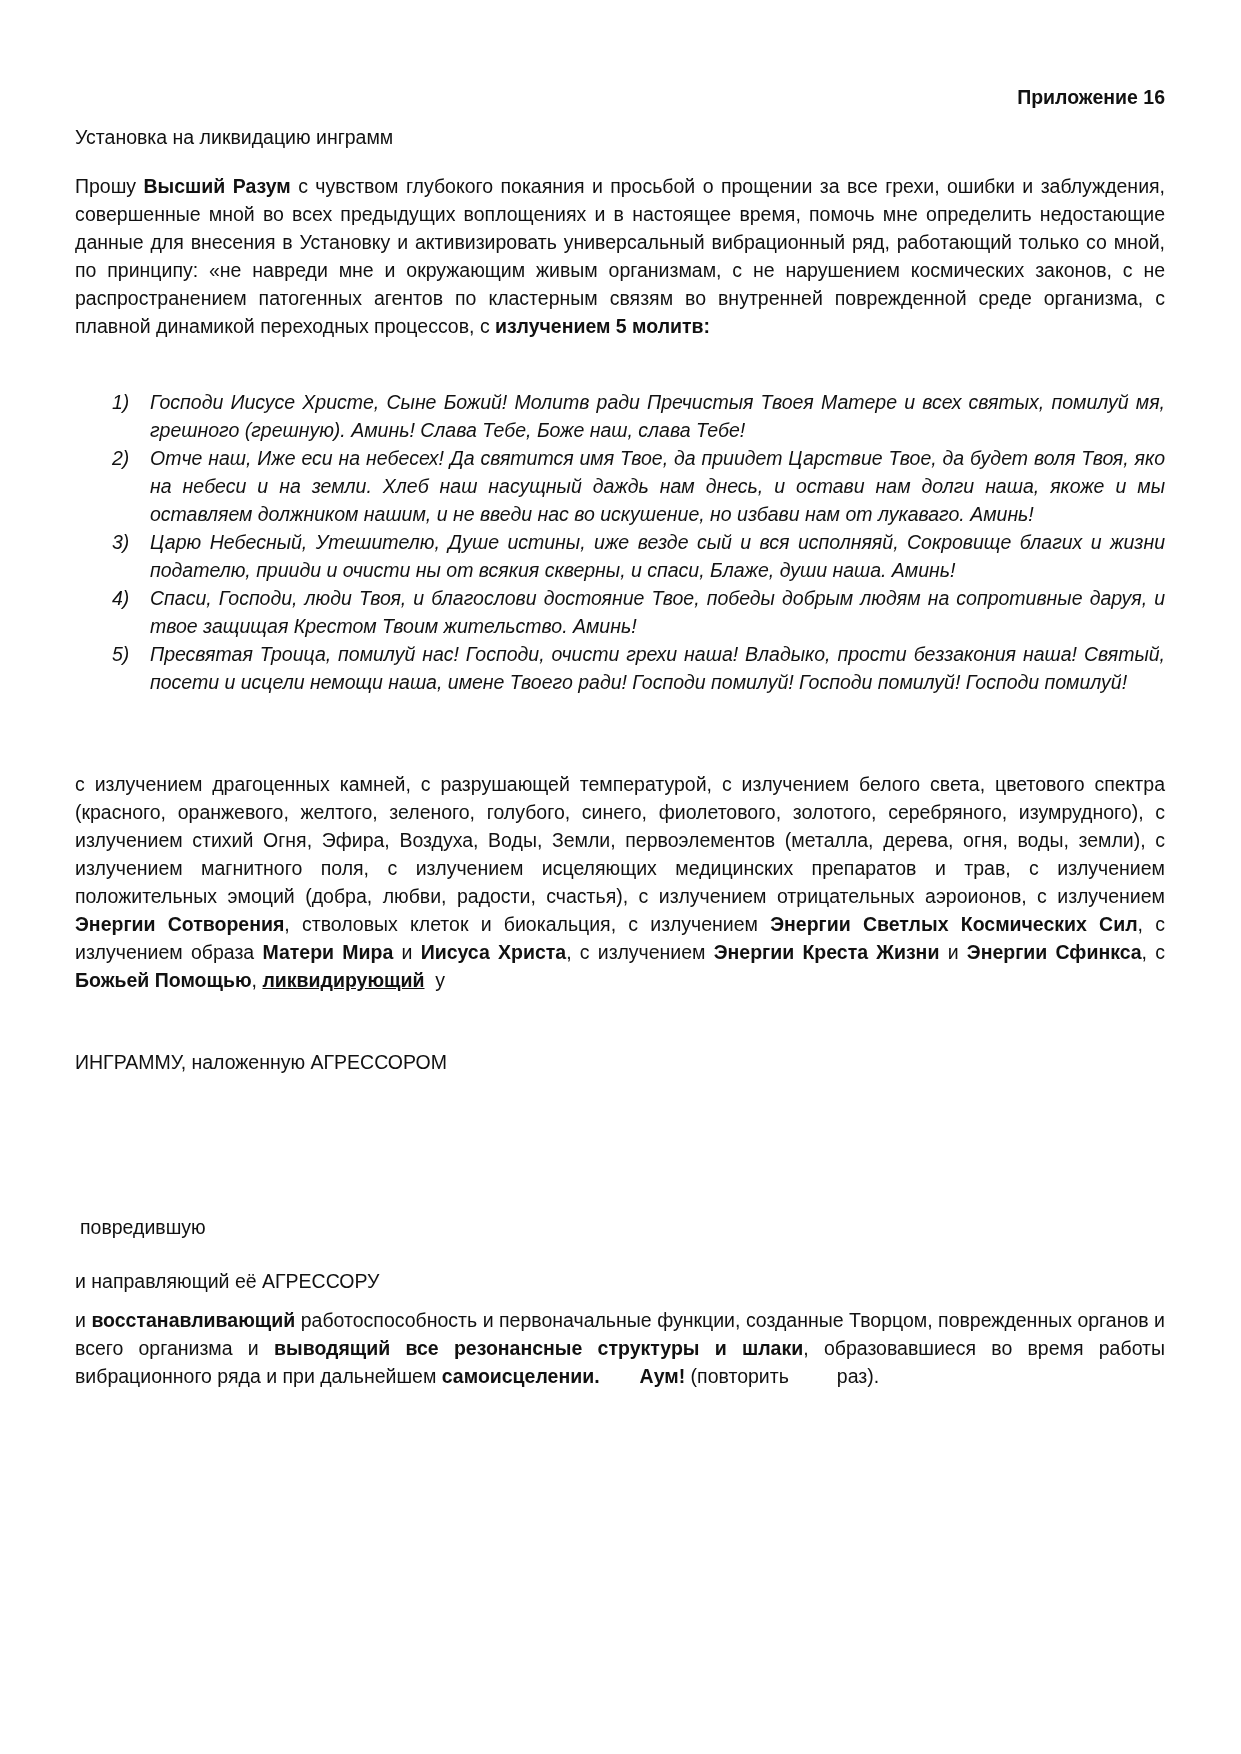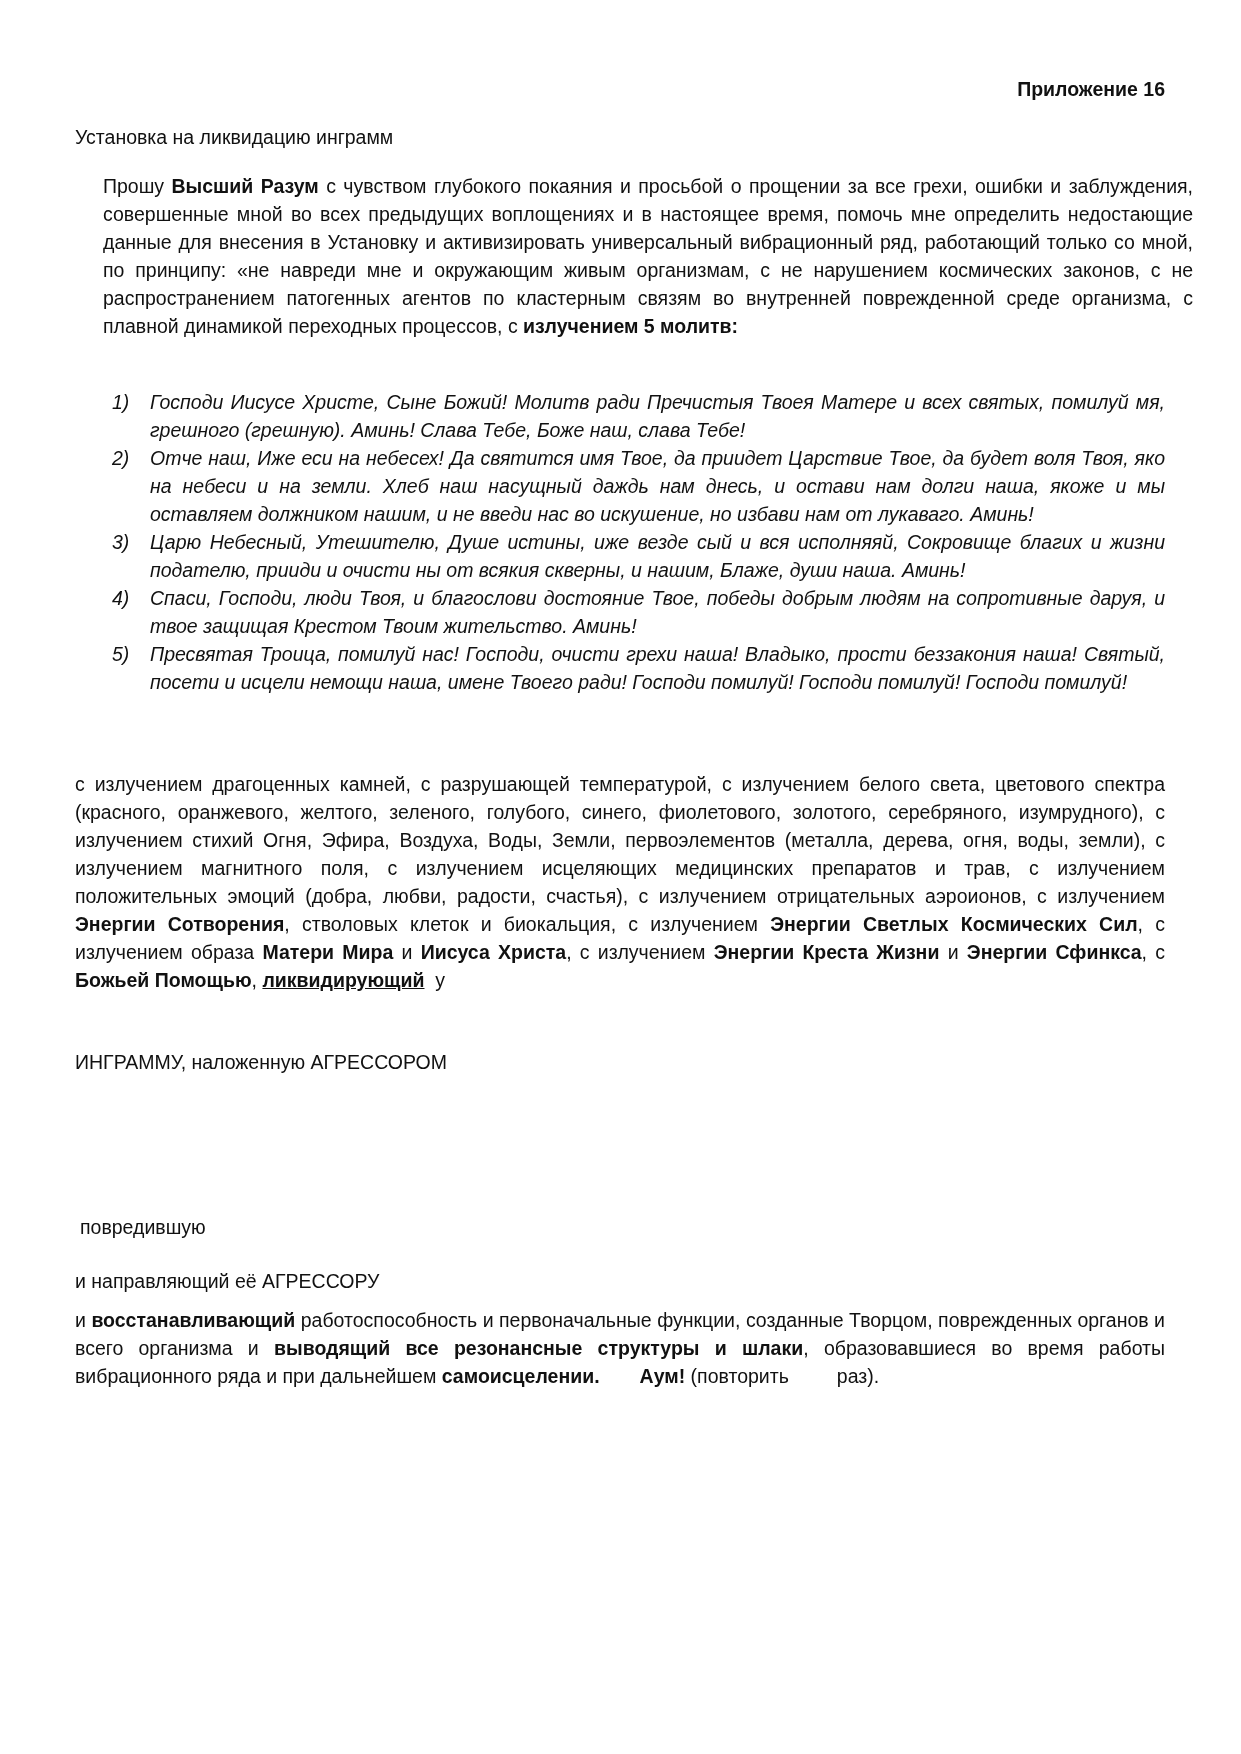--- a/index.html
+++ b/index.html
@@ -1,22 +1,22 @@
 <!DOCTYPE html>
 <html><head>
 <meta charset="utf-8">
 <style>
   html, body { margin: 0; padding: 0; background: #ffffff; }
   body { width: 1241px; height: 1754px; position: relative; overflow: hidden;
          font-family: "Liberation Sans", "DejaVu Sans", sans-serif; color: #111; }
   .page { position: absolute; left: 75px; top: 0; width: 1090px; }
-  .appendix { position: absolute; top: 78px; right: 0; font-weight: bold; font-size: 19.5px; }
+  .appendix { position: absolute; top: 86px; right: 0; font-weight: bold; font-size: 19.5px; }
   .heading { position: absolute; top: 126px; left: 0; font-weight: normal; font-size: 19.5px; }
   .para { font-size: 19.5px; line-height: 28px; text-align: justify; margin: 0; }
-  .intro { position: absolute; top: 172px; left: 0; width: 1090px; margin-left: 28px; }
+  .intro { position: absolute; top: 172px; left: 0; width: 1090px; }
   .prayers { position: absolute; top: 388px; left: 0; width: 1090px; margin: 0; padding: 0; list-style: none; }
   .prayers li { position: relative; padding-left: 75px; font-style: italic; font-size: 19.5px; line-height: 28px; text-align: justify; }
   .prayers li .num { position: absolute; left: 37px; top: 0; font-style: italic; }
   .emissions { position: absolute; top: 770px; left: 0; width: 1090px; }
   .line { position: absolute; left: 0; font-size: 19.5px; line-height: 28px; }
   .l-ingram { top: 1048px; }
   .l-damaged { top: 1213px; left: 5px; }
   .l-direct { top: 1259px; margin-top: 8px; }
   .closing { position: absolute; top: 1306px; left: 0; width: 1090px; }
   b { font-weight: bold; }
@@ -29,21 +29,21 @@
 
 <div class="page">
   <div class="appendix">Приложение 16</div>
   <div class="heading">Установка на ликвидацию инграмм</div>
 
   <p class="para intro"><span>Прошу </span><b>Высший Разум</b><span> с чувством глубокого покаяния и просьбой о прощении за все грехи, ошибки и заблуждения, совершенные мной во всех предыдущих воплощениях и в настоящее время, помочь мне определить недостающие данные для внесения в Установку и активизировать универсальный вибрационный ряд, работающий только со мной, по принципу: «не навреди мне и окружающим живым организмам, с не нарушением космических законов, с не распространением  патогенных агентов по кластерным связям во внутренней поврежденной среде организма, с плавной динамикой переходных процессов, с </span><b>излучением 5 молитв:</b></p>
 
   <ol class="prayers">
     <li><span class="num">1)</span><span>Господи Иисусе Христе, Сыне Божий! Молитв ради Пречистыя Твоея Матере и всех святых, помилуй мя, грешного (грешную). Аминь! Слава Тебе, Боже наш, слава Тебе!</span></li>
     <li><span class="num">2)</span><span>Отче наш, Иже еси на небесех! Да святится имя Твое, да приидет Царствие Твое, да будет воля Твоя, яко на небеси и на земли. Хлеб наш насущный даждь нам днесь, и остави нам долги наша, якоже и мы оставляем должником нашим, и не введи нас во искушение, но избави нам от лукаваго. Аминь!</span></li>
-    <li><span class="num">3)</span><span>Царю Небесный, Утешителю, Душе истины, иже везде сый и вся исполняяй, Сокровище благих и жизни подателю, прииди и очисти ны от всякия скверны, и нашим, Блаже, души наша. Аминь!</span></li>
+    <li><span class="num">3)</span><span>Царю Небесный, Утешителю, Душе истины, иже везде сый и вся исполняяй, Сокровище благих и жизни подателю, прииди и очисти ны от всякия скверны, и спаси, Блаже, души наша. Аминь!</span></li>
     <li><span class="num">4)</span><span>Спаси, Господи, люди Твоя, и благослови достояние Твое, победы добрым людям на сопротивные даруя, и твое защищая Крестом Твоим жительство. Аминь!</span></li>
     <li><span class="num">5)</span><span>Пресвятая Троица, помилуй нас! Господи, очисти грехи наша! Владыко, прости беззакония наша! Святый, посети и исцели немощи наша, имене Твоего ради! Господи помилуй! Господи помилуй! Господи помилуй!</span></li>
   </ol>
 
   <p class="para emissions"><span>с излучением драгоценных камней, с разрушающей температурой, с излучением белого света, цветового спектра (красного, оранжевого, желтого, зеленого, голубого, синего, фиолетового, золотого, серебряного, изумрудного), с излучением стихий Огня, Эфира, Воздуха, Воды, Земли, первоэлементов (металла, дерева, огня, воды, земли), с излучением магнитного поля, с излучением исцеляющих медицинских препаратов и трав, с излучением положительных эмоций (добра, любви, радости, счастья), с излучением отрицательных аэроионов, с излучением </span><b>Энергии Сотворения</b><span>, стволовых клеток и биокальция, с излучением </span><b>Энергии Светлых Космических Сил</b><span>, с излучением образа </span><b>Матери Мира</b><span> и </span><b>Иисуса Христа</b><span>, с излучением </span><b>Энергии Креста Жизни</b><span> и </span><b>Энергии Сфинкса</b><span>, с </span><b>Божьей Помощью</b><span>, </span><b><u>ликвидирующий</u></b><span style="white-space:pre">  у</span></p>
 
   <div class="line l-ingram">ИНГРАММУ, наложенную АГРЕССОРОМ</div>
   <div class="line l-damaged">повредившую</div>
   <div class="line l-direct">и направляющий её АГРЕССОРУ</div>
 

